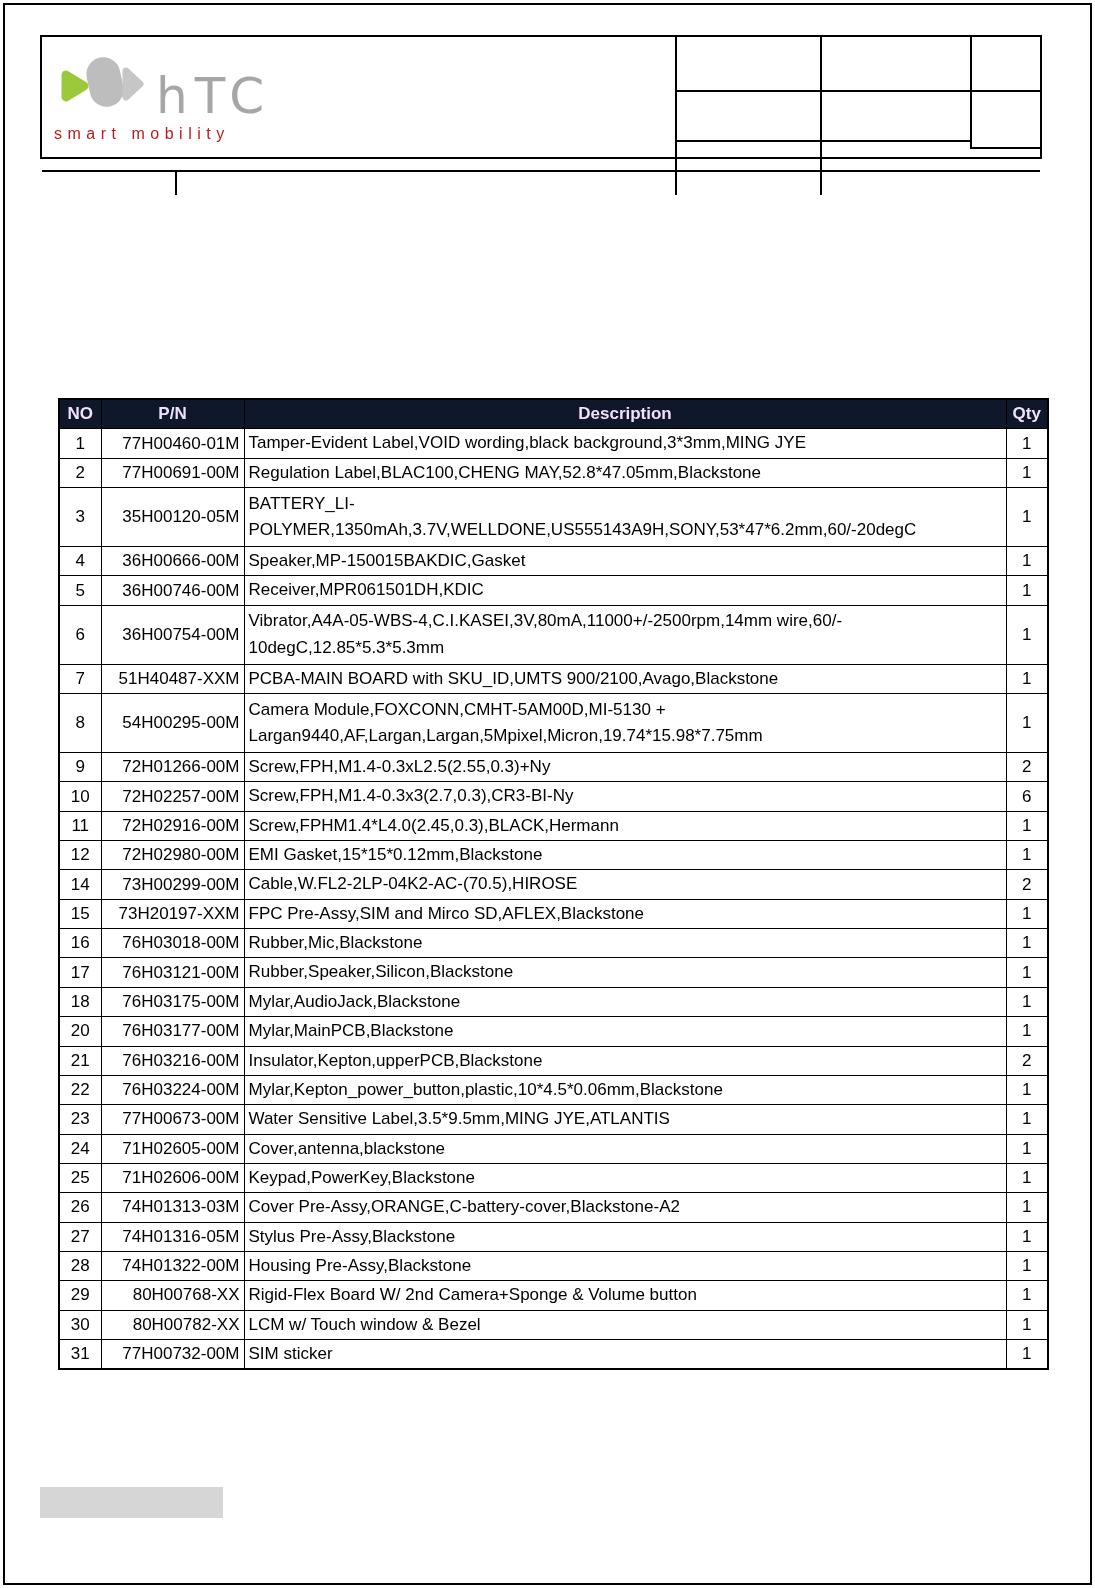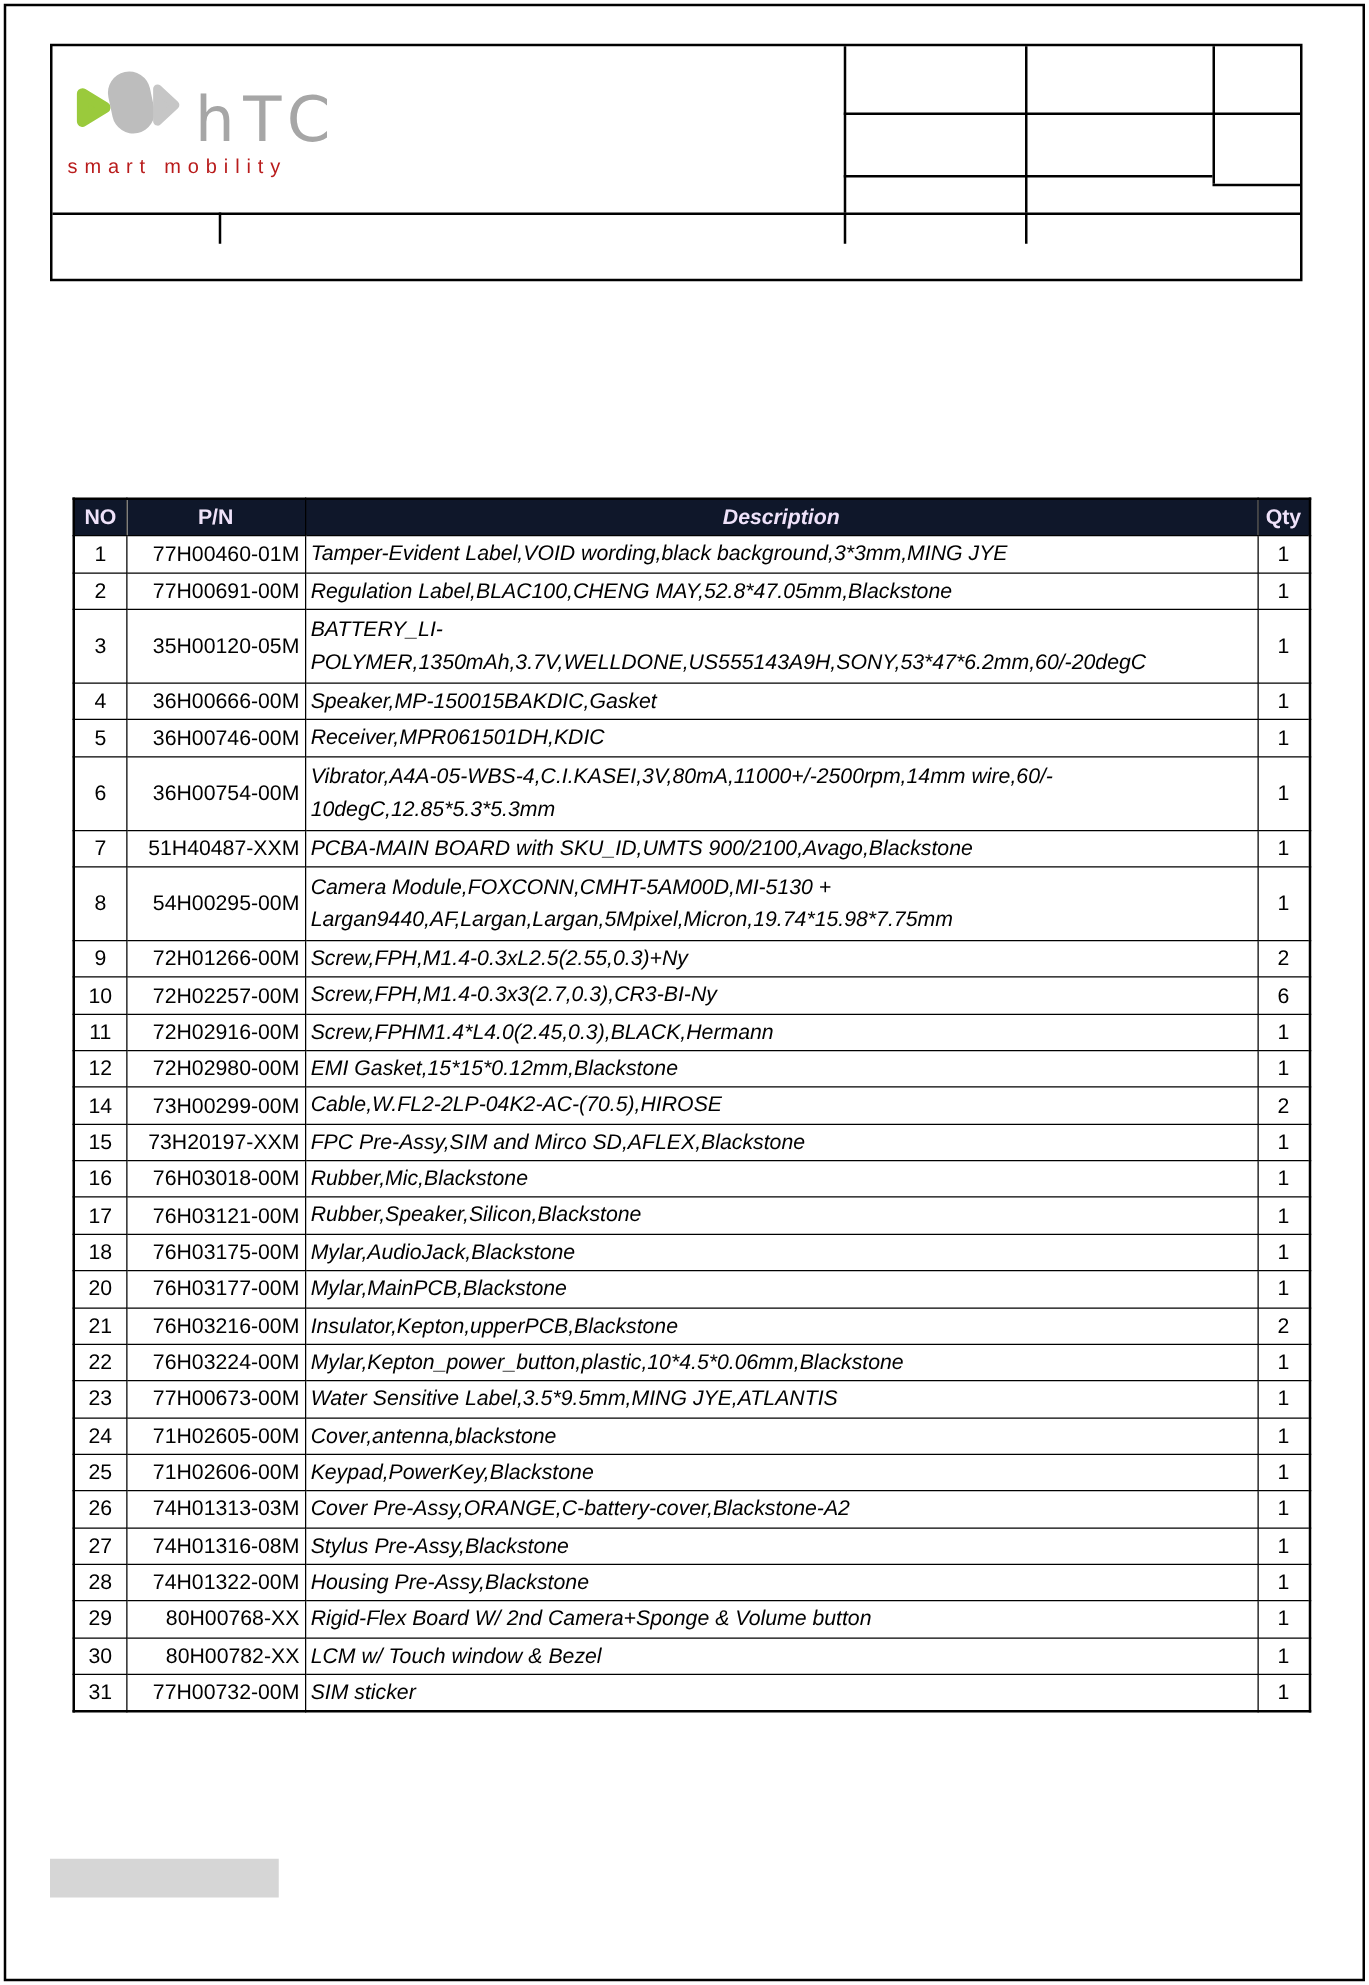--- a/index.html
+++ b/index.html
@@ -10,21 +10,21 @@
     border:2px solid #000;
     background:#fff;
     font-family:"Liberation Sans", sans-serif;
     color:#000;
     overflow:hidden;
   }
 
   
   .title-block {
     position:absolute; left:35px; top:30px;
-    width:1002px; height:190px;
+    width:1002px; height:124px;
     border:2px solid #000;
     box-sizing:border-box;
   }
   .tb-line { position:absolute; background:#000; }
   .vl { width:2px; }
   .hl { height:2px; }
 
   
   .logo { position:absolute; left:12px; top:4px; width:260px; }
   .logo-row { display:flex; align-items:flex-end; }
@@ -57,21 +57,21 @@
   table.bom th {
     background:#0f172a;
     color:#efe2fa;
     font-weight:bold;
     height:24px;
     text-align:center;
   }
   table.bom td { height:26px; }
   .cell-no  { text-align:center; }
   .cell-pn  { text-align:right; white-space:nowrap; padding:1px 1px; }
-  .cell-description { text-align:left; white-space:pre-wrap; line-height:1.55;font-style:italic; }
+  .cell-description { text-align:left; white-space:pre-wrap; line-height:1.55; }
   .cell-qty { text-align:center; }
   tr.tall td { height:56px; }
 
   
   .gray-box {
     position:absolute; left:35px; top:1482px;
     width:183px; height:31px;
     background:#d6d6d6;
   }
 </style>
@@ -264,21 +264,21 @@
           <td class="cell-qty">1</td>
         </tr>
         <tr>
           <td class="cell-no">26</td>
           <td class="cell-pn">74H01313-03M</td>
           <td class="cell-description">Cover Pre-Assy,ORANGE,C-battery-cover,Blackstone-A2</td>
           <td class="cell-qty">1</td>
         </tr>
         <tr>
           <td class="cell-no">27</td>
-          <td class="cell-pn">74H01316-08M</td>
+          <td class="cell-pn">74H01316-05M</td>
           <td class="cell-description">Stylus Pre-Assy,Blackstone</td>
           <td class="cell-qty">1</td>
         </tr>
         <tr>
           <td class="cell-no">28</td>
           <td class="cell-pn">74H01322-00M</td>
           <td class="cell-description">Housing Pre-Assy,Blackstone</td>
           <td class="cell-qty">1</td>
         </tr>
         <tr>

